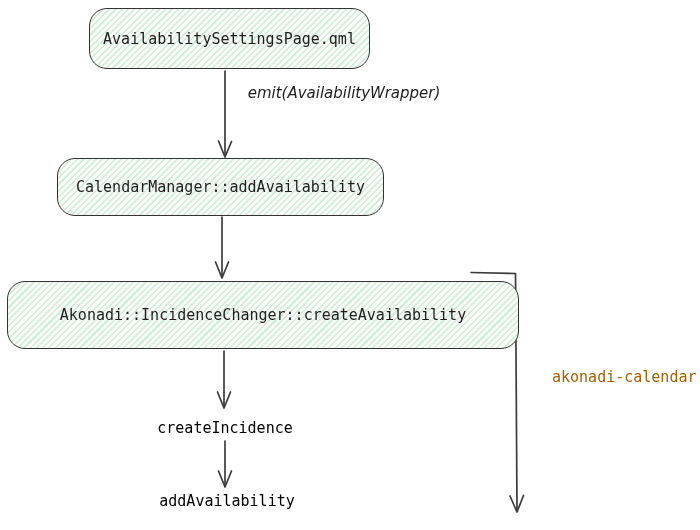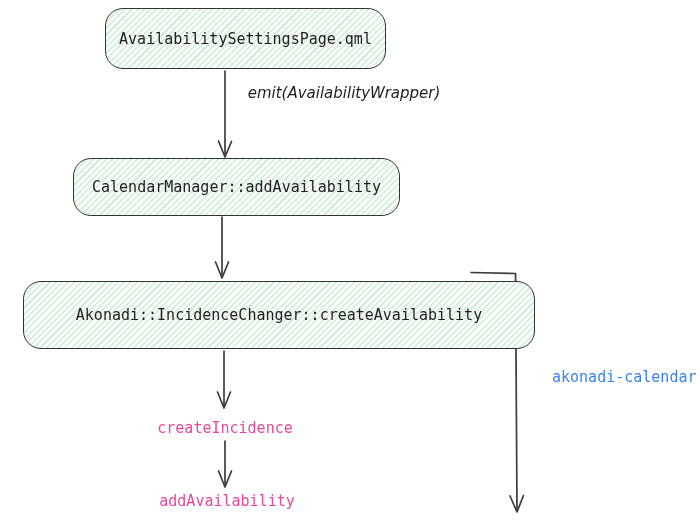--- a/index.html
+++ b/index.html
@@ -31,40 +31,39 @@
     background-image: repeating-linear-gradient(
       135deg,
       #d6ecda 0px,
       #d6ecda 1.5px,
       rgba(255,255,255,0) 1.5px,
       rgba(255,255,255,0) 4.4px
     );
     display: flex;
     align-items: center;
     justify-content: center;
-    margin-left: 16px;
   }
   .node-label {
     font-size: 15px;
     font-weight: 500;
     color: #1e1e1e;
     white-space: nowrap;
     letter-spacing: 0px;
   }
   .box-1 { left: 89px;  top: 8px;   width: 281px; height: 61px; }
   .box-2 { left: 57px;  top: 158px; width: 327px; height: 58px; }
   .box-3 { left: 7px;   top: 281px; width: 512px; height: 68px; }
 
   .text-node {
     position: absolute;
     width: 200px;
     text-align: center;
     font-size: 15px;
     font-weight: 500;
-    color: #ec4899;
+    color: #000000;
     white-space: nowrap;
   }
   .text-create-incidence { left: 125px; top: 419px; }
   .text-create-from-item { left: 127px; top: 492px; }
 
   .edge-label-hand {
     position: absolute;
     left: 246px;
     top: 83px;
     width: 196px;
@@ -75,21 +74,21 @@
     line-height: 20px;
     color: #1e1e1e;
     white-space: nowrap;
   }
   .edge-label-side {
     position: absolute;
     left: 552px;
     top: 368px;
     font-size: 15px;
     font-weight: 500;
-    color: #3b82f6;
+    color: #a16207;
     white-space: nowrap;
   }
 </style>
 </head>
 <body>
 
 <div class="canvas">
 
   <svg class="arrow-layer" viewBox="0 0 700 530" fill="none" stroke="#3c3c3c" stroke-width="1.7" stroke-linecap="round" stroke-linejoin="round">
     <g>

